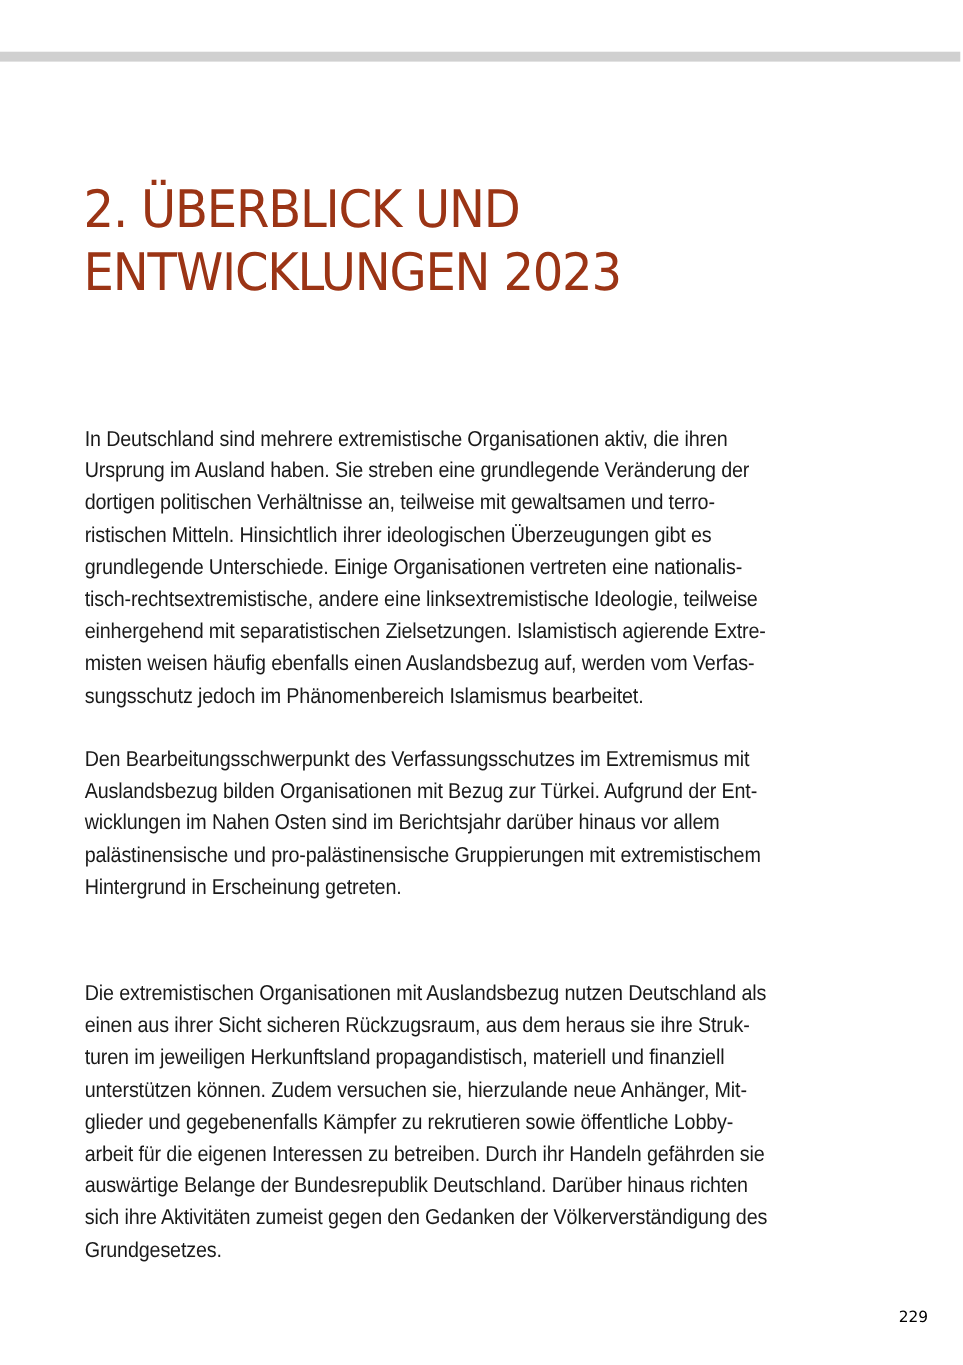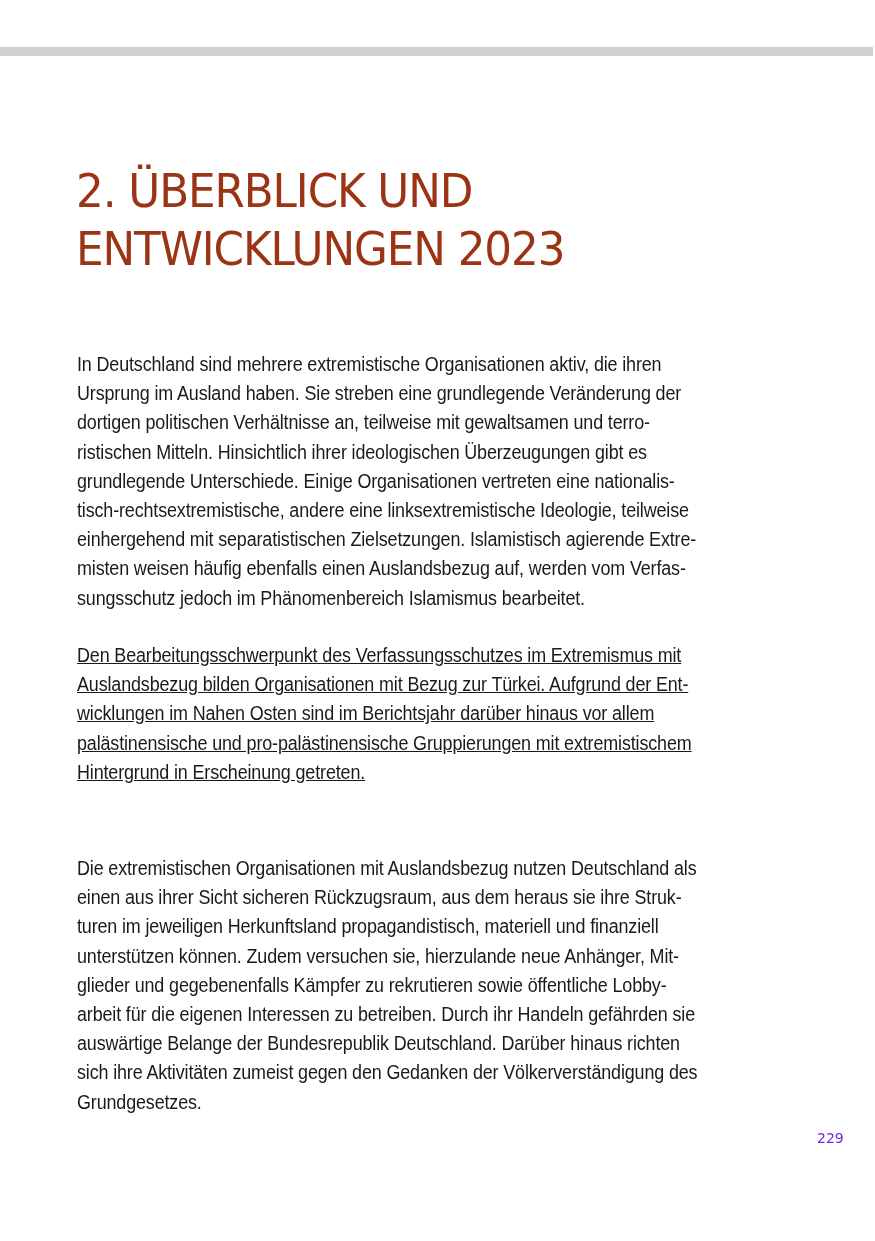--- a/index.html
+++ b/index.html
@@ -39,37 +39,38 @@
     .title .line { display: block; white-space: nowrap; }
     .body-text {
       position: absolute;
       left: 77px;
       width: 740px;
       color: #1a1a1a;
       font-family: "Liberation Sans", "DejaVu Sans", sans-serif;
       font-size: 19.6px;
       line-height: 29.2px;
       letter-spacing: -0.15px;
+      margin-top: 35px;
     }
     .body-text .line {
       display: block;
       white-space: nowrap;
       transform: scaleX(0.915);
       transform-origin: left top;
     }
     #para-1 { top: 350px; }
-    #para-2 { top: 641px; text-decoration: underline; }
+    #para-2 { top: 641px; }
     #para-3 { top: 854px; }
     .page-number {
       position: absolute;
       left: 817px;
-      top: 1130px;
+      top: 1190px;
       font-family: "DejaVu Sans", "Liberation Sans", sans-serif;
       font-size: 14px;
-      color: #6d28d9;
+      color: #000000;
     }
   </style>
 </head>
 <body>
 
 <div class="top-band"></div>
 
 <h1 class="title">
   <span class="line">2. ÜBERBLICK UND</span>
   <span class="line">ENTWICKLUNGEN 2023</span>

